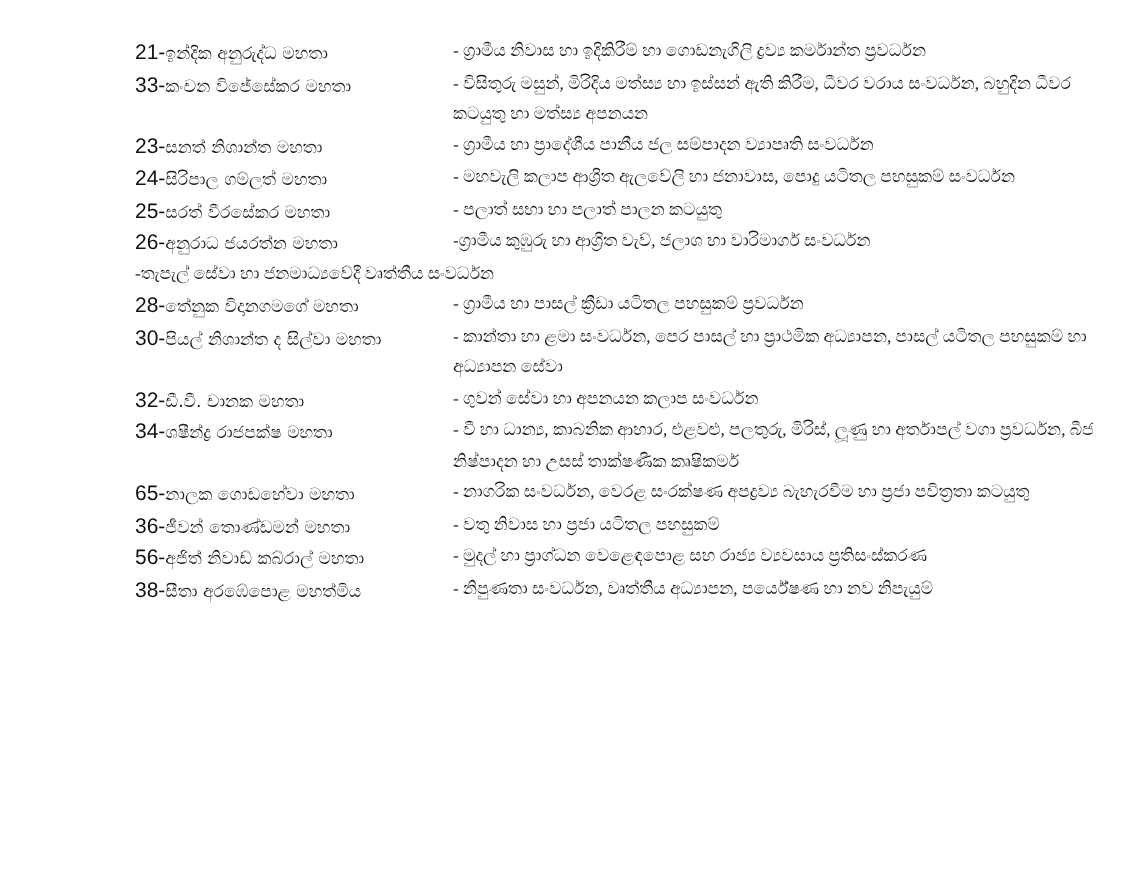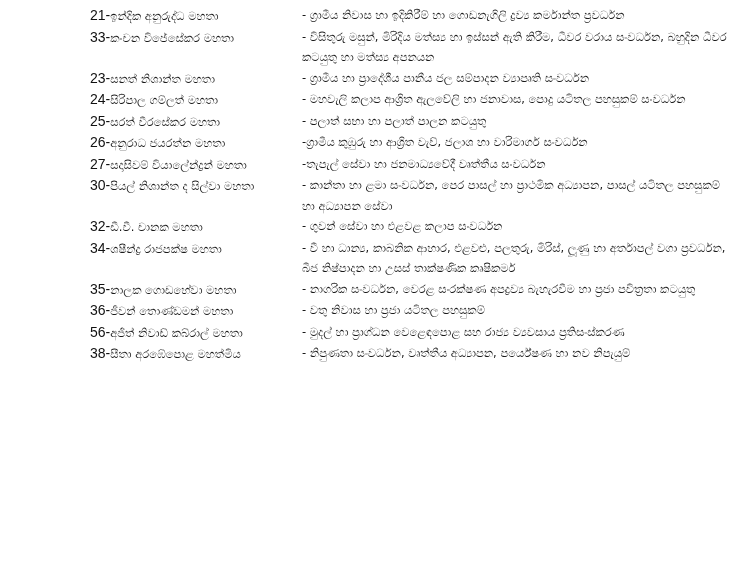--- a/index.html
+++ b/index.html
@@ -1,23 +1,23 @@
 <!DOCTYPE html>
 <html><head>
 <meta charset="utf-8">
 <style>
   html, body { margin:0; padding:0; background:#ffffff; }
   body { width:753px; height:581px; overflow:hidden; position:relative;
          font-family:"DejaVu Sans", sans-serif; color:#1a1a1a; }
-  .list { position:absolute; left:90px; top:5px; width:650px; }
+  .list { position:absolute; left:90px; top:24px; width:650px; }
   .row { display:flex; align-items:flex-start; font-size:12.5px; line-height:20.5px; }
   .left { width:212px; flex:none; white-space:nowrap; }
   .num { font-family:"Liberation Sans", sans-serif; font-size:14px; font-weight:normal; color:#111; }
   .name { font-size:11.5px; }
-  .desc { flex:1; font-size:11.5px; padding-right:10px; }
+  .desc { flex:1; font-size:11.5px; padding-right:10px;font-family:Liberation Serif, serif; }
 </style>
 </head>
 <body>
 
 <div class="list" id="list">
     <div class="row">
       <div class="left"><span class="num">21-</span><span class="name">ඉන්දික අනුරුද්ධ මහතා</span></div>
       <div class="desc">- ග්‍රාමීය නිවාස හා ඉදිකිරීම් හා ගොඩනැගිලි ද්‍රව්‍ය කර්මාන්ත ප්‍රවර්ධන</div>
     </div>
     <div class="row">
@@ -34,39 +34,42 @@
     </div>
     <div class="row">
       <div class="left"><span class="num">25-</span><span class="name">සරත් වීරසේකර මහතා</span></div>
       <div class="desc">- පලාත් සභා හා පලාත් පාලන කටයුතු</div>
     </div>
     <div class="row">
       <div class="left"><span class="num">26-</span><span class="name">අනුරාධ ජයරත්න මහතා</span></div>
       <div class="desc">-ග්‍රාමීය කුඹුරු හා ආශ්‍රිත වැව්, ජලාශ හා වාරිමාර්ග සංවර්ධන</div>
     </div>
     <div class="row">
-      <div class="left"><span class="num">27-</span><span class="name">සදාසිවම් වියාලේන්ද්‍රන් මහතා</span></div>
       <div class="desc">-තැපැල් සේවා හා ජනමාධ්‍යවේදී වෘත්තීය සංවර්ධන</div>
+    </div>
+    <div class="row">
+      <div class="left"><span class="num">28-</span><span class="name">තේනුක විදානගමගේ මහතා</span></div>
+      <div class="desc">- ග්‍රාමීය හා පාසල් ක්‍රීඩා යටිතල පහසුකම් ප්‍රවර්ධන</div>
     </div>
     <div class="row">
       <div class="left"><span class="num">30-</span><span class="name">පියල් නිශාන්ත ද සිල්වා මහතා</span></div>
       <div class="desc">-  කාන්තා හා ළමා සංවර්ධන, පෙර පාසල් හා ප්‍රාථමික අධ්‍යාපන, පාසල් යටිතල පහසුකම් හා අධ්‍යාපන සේවා</div>
     </div>
     <div class="row">
     </div>
     <div class="row">
       <div class="left"><span class="num">32-</span><span class="name">ඩී.වී. චානක මහතා</span></div>
-      <div class="desc">- ගුවන් සේවා හා එළවළ කලාප සංවර්ධන</div>
+      <div class="desc">- ගුවන් සේවා හා අපනයන කලාප සංවර්ධන</div>
     </div>
     <div class="row">
       <div class="left"><span class="num">34-</span><span class="name">ශෂීන්ද්‍ර රාජපක්ෂ මහතා</span></div>
       <div class="desc">- වී හා ධාන්‍ය, කාබනික ආහාර, එළවළු, පලතුරු, මිරිස්, ලූණු හා අර්තාපල් වගා ප්‍රවර්ධන, බීජ නිෂ්පාදන හා උසස් තාක්ෂණික කෘෂිකර්ම</div>
     </div>
     <div class="row">
-      <div class="left"><span class="num">35-</span><span class="name">නාලක ගොඩහේවා මහතා</span></div>
+      <div class="left"><span class="num">65-</span><span class="name">නාලක ගොඩහේවා මහතා</span></div>
       <div class="desc">- නාගරික සංවර්ධන, වෙරළ සංරක්ෂණ අපද්‍රව්‍ය බැහැරවීම හා ප්‍රජා පවිත්‍රතා කටයුතු</div>
     </div>
     <div class="row">
       <div class="left"><span class="num">36-</span><span class="name">ජීවන් තොණ්ඩමන් මහතා</span></div>
       <div class="desc">- වතු නිවාස හා ප්‍රජා යටිතල පහසුකම්</div>
     </div>
     <div class="row">
       <div class="left"><span class="num">56-</span><span class="name">අජිත් නිවාඩ් කබ්රාල් මහතා</span></div>
       <div class="desc">- මුදල් හා ප්‍රාග්ධන වෙළෙඳපොළ සහ රාජ්‍ය ව්‍යවසාය ප්‍රතිසංස්කරණ</div>
     </div>

